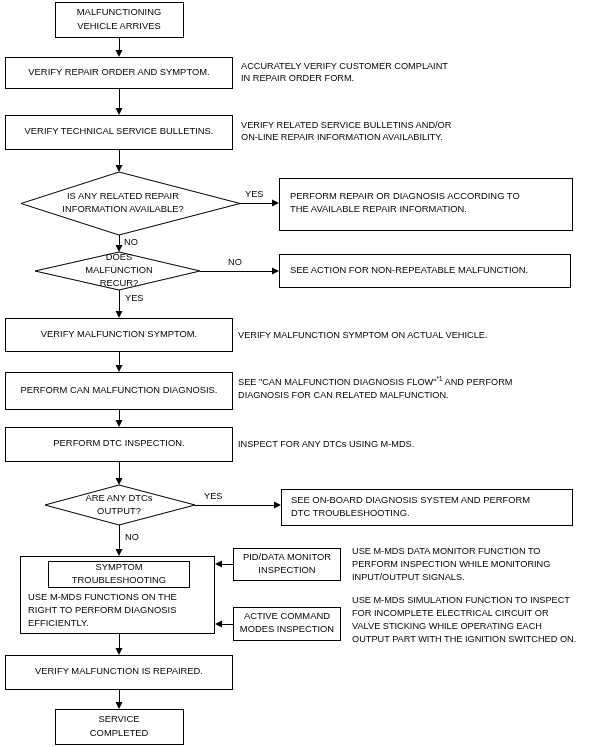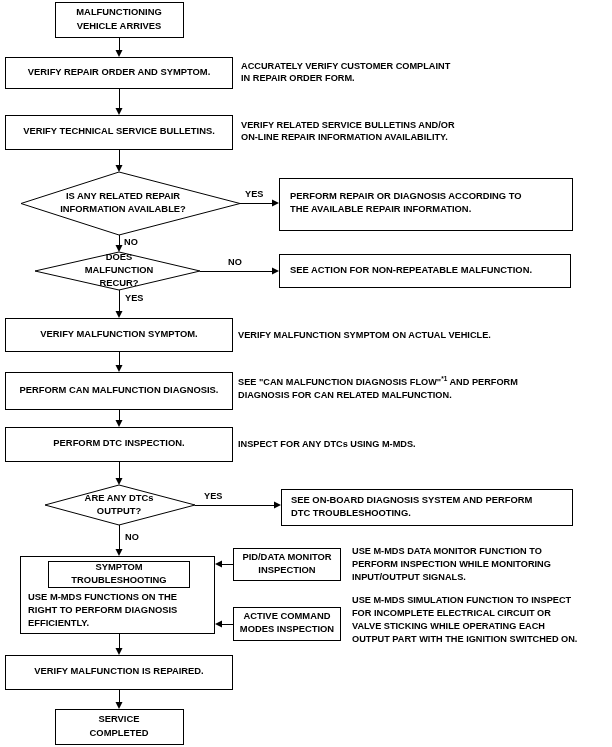--- a/index.html
+++ b/index.html
@@ -11,21 +11,20 @@
     width: 612px;
     height: 747px;
     font-family: "Liberation Sans", sans-serif;
     color: #000000;
     overflow: hidden;
   }
   #flow-root {
     position: relative;
     width: 612px;
     height: 747px;
-    font-weight: bold;
   }
   svg#flow-svg {
     position: absolute;
     top: 0;
     left: 0;
     width: 612px;
     height: 747px;
     display: block;
   }
   .node-box {

